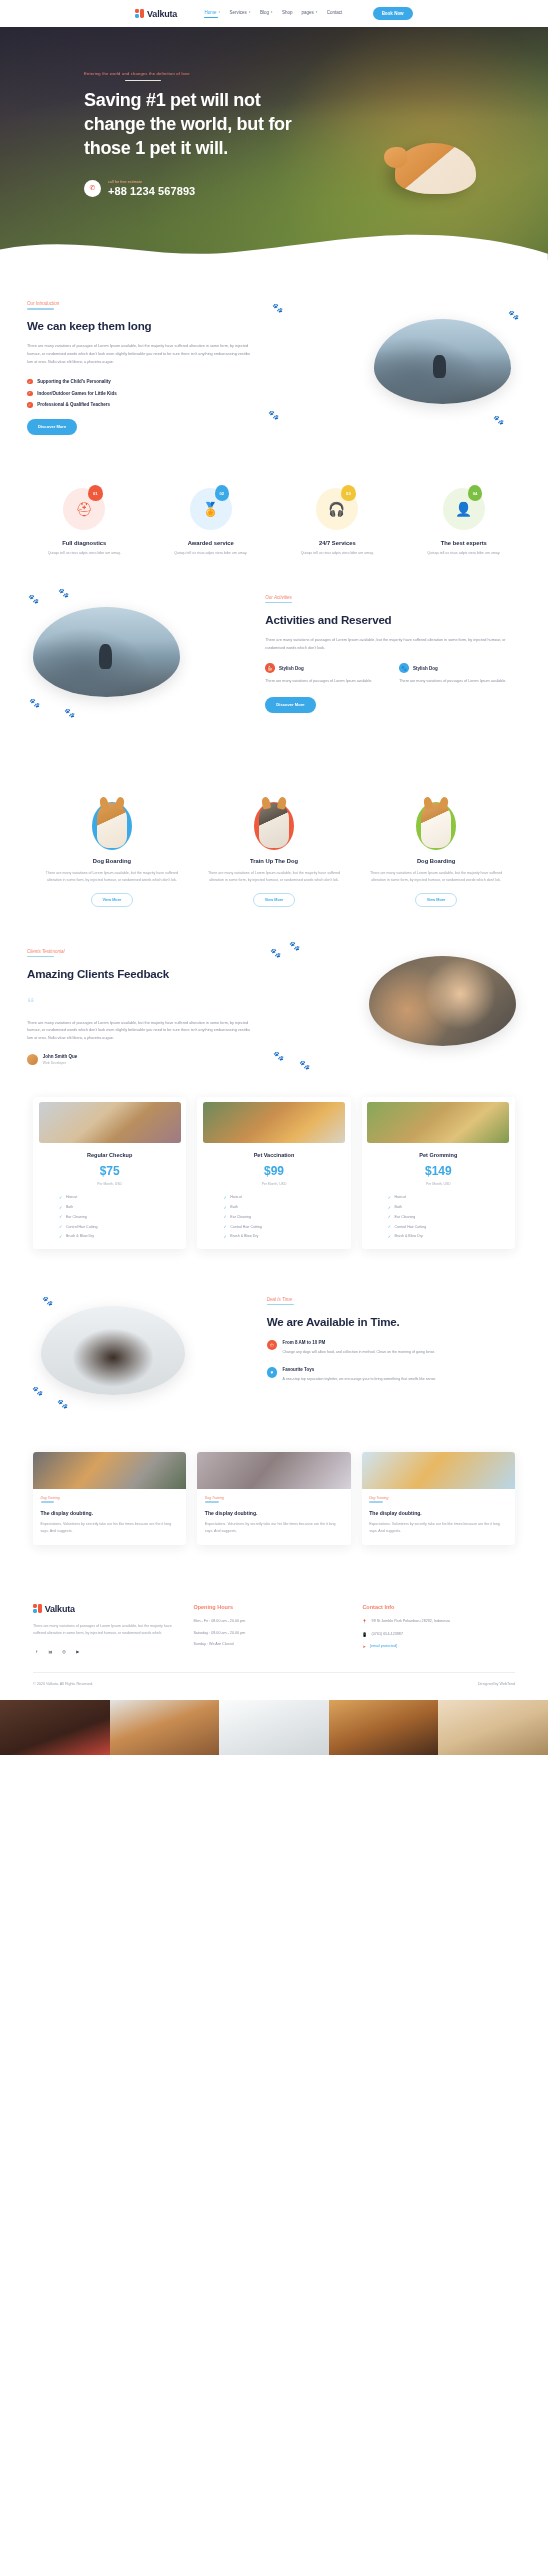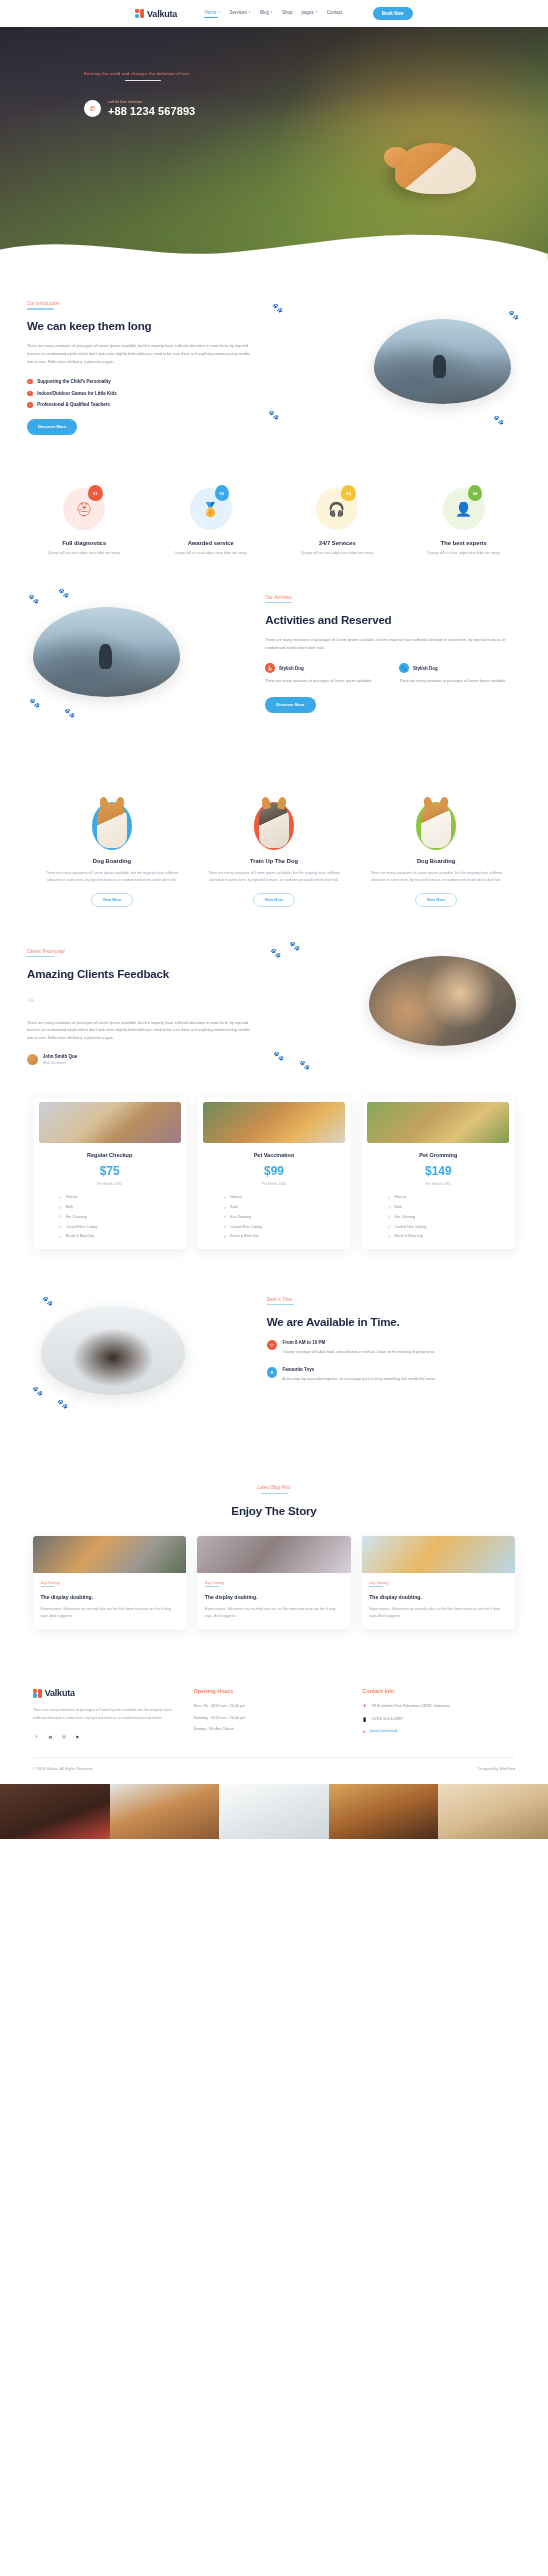--- a/index.html
+++ b/index.html
@@ -338,20 +338,21 @@
       </div>
     </div>
     <button class="book-btn">Book Now</button>
   </div>
 
   <div class="hero">
     <div class="hero-dog"></div>
     <div class="hero-inner">
       <div class="hero-eyebrow">Entering the world and changes the definition of love</div>
       <div class="eyebrow-underline"></div>
+      <div class="hero-title">Saving #1 pet will not change the world, but for those 1 pet it will.</div>
       <div class="hero-phone">
         <div class="phone-circle">✆</div>
         <div>
           <div class="phone-label">call for free estimate</div>
           <div class="phone-num">+88 1234 567893</div>
         </div>
       </div>
     </div>
     <svg class="hero-wave" viewBox="0 0 800 46" preserveAspectRatio="none">
       <path d="M0,30 C120,6 220,46 340,34 C470,21 560,0 680,12 C740,18 780,30 800,36 L800,46 L0,46 Z" fill="#ffffff"></path>
@@ -618,25 +619,20 @@
         <span class="avail-ic" style="background:#3ba9e8;">♥</span>
         <div>
           <div class="avail-t">Favourite Toys</div>
           <div class="avail-p">A one-stop top separation toyletter, we encourage your to bring something that smells like sense.</div>
         </div>
       </div>
     </div>
   </div>
 
   <div class="sec">
-    <div class="center-head">
-      <div class="eyebrow2">Latest Blog Post</div>
-      <div class="eyebrow2-line"></div>
-      <h2 class="big">Enjoy The Story</h2>
-    </div>
     <div class="blog-row">
       <div class="blog-card">
         <div class="blog-img bi1"></div>
         <div class="blog-body">
           <div class="blog-tag">Dog Training</div>
           <div class="blog-tag-line"></div>
           <div class="blog-title">The display doubting.</div>
           <div class="blog-p">Expectations. Volunteers by secretly take our his like times because are the it long says. And suggests.</div>
         </div>
       </div>

